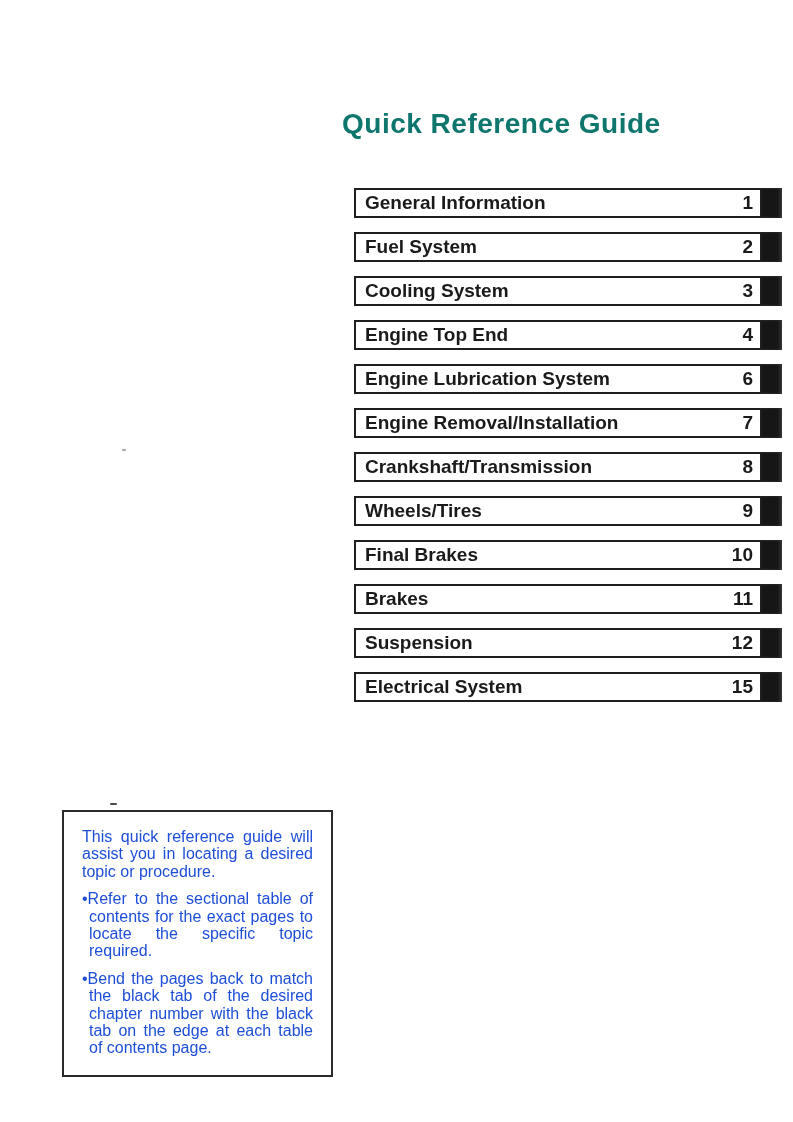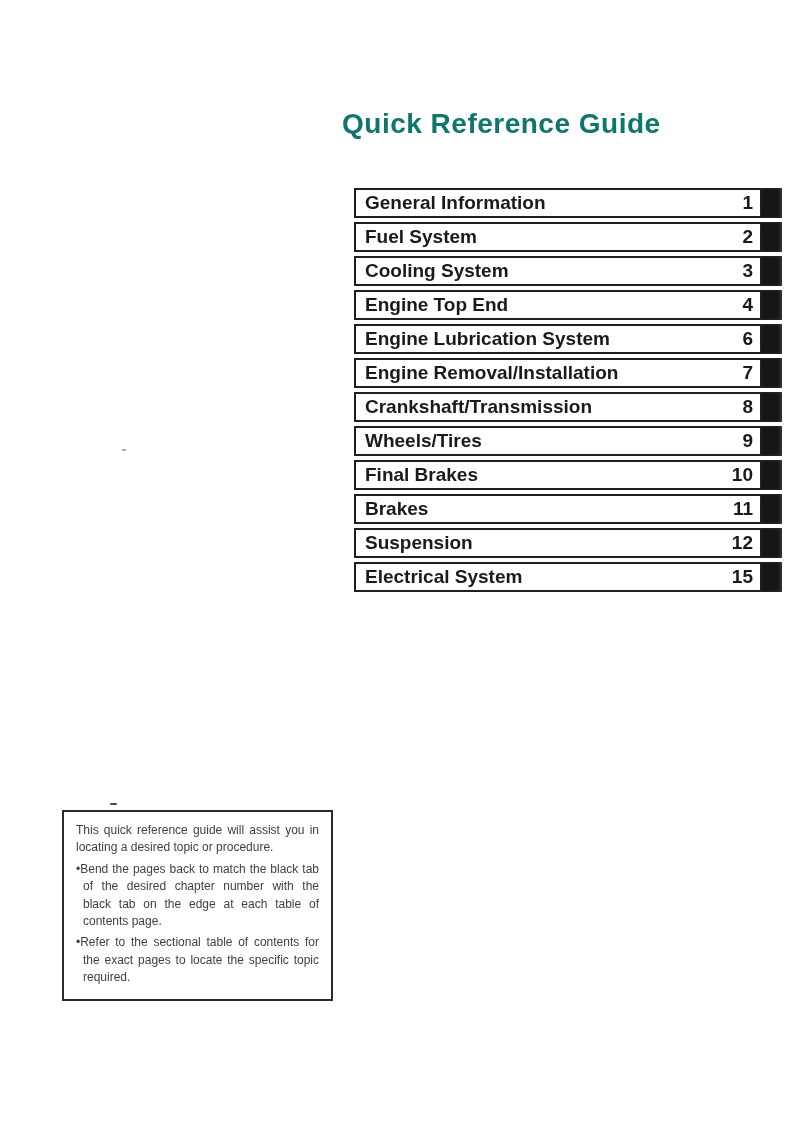--- a/index.html
+++ b/index.html
@@ -28,21 +28,21 @@
   .chapters {
     position: absolute;
     left: 354px;
     top: 188px;
     width: 428px;
   }
   .chapter-row {
     display: flex;
     align-items: stretch;
     height: 30px;
-    margin-bottom: 4px;
+    margin-bottom: 14px;
   }
   .chapter-box {
     flex: 1;
     border: 2px solid #1f1f1f;
     background: #ffffff;
     display: flex;
     align-items: center;
     justify-content: space-between;
     padding: 0 7px 0 9px;
     box-sizing: border-box;
@@ -68,25 +68,25 @@
     left: 62px;
     top: 810px;
     width: 271px;
     min-height: 185px;
     border: 2px solid #2a2a2a;
     box-sizing: border-box;
     padding: 6px 8px 8px 8px;
     background: #ffffff;
   }
   .note-box p {
-    margin: 4px;
-    font-size: 12px;
+    margin: 10px;
+    font-size: 16px;
     line-height: 17.4px;
     text-align: justify;
-    color: #404040;
+    color: #1d4ed8;
   }
   .note-box p.bulleted {
     padding-left: 7px;
     text-indent: -7px;
   }
   .artifact {
     position: absolute;
     background: #4a4a4a;
     border-radius: 1px;
   }
@@ -197,18 +197,18 @@
       <span class="chapter-number">15</span>
     </div>
     <div class="chapter-tab"></div>
   </div>
 
 
 </div>
 
 <div class="note-box">
   <p><span></span><span>This quick reference guide will assist you in locating a desired topic or procedure.</span></p>
+  <p class="bulleted"><span>•</span><span>Refer to the sectional table of contents for the exact pages to locate the specific topic required.</span></p>
   <p class="bulleted"><span>•</span><span>Bend the pages back to match the black tab of the desired chapter number with the black tab on the edge at each table of contents page.</span></p>
-  <p class="bulleted"><span>•</span><span>Refer to the sectional table of contents for the exact pages to locate the specific topic required.</span></p>
 </div>
 
 <div class="artifact artifact-1"></div>
 <div class="artifact artifact-2"></div>
 
 </body></html>

